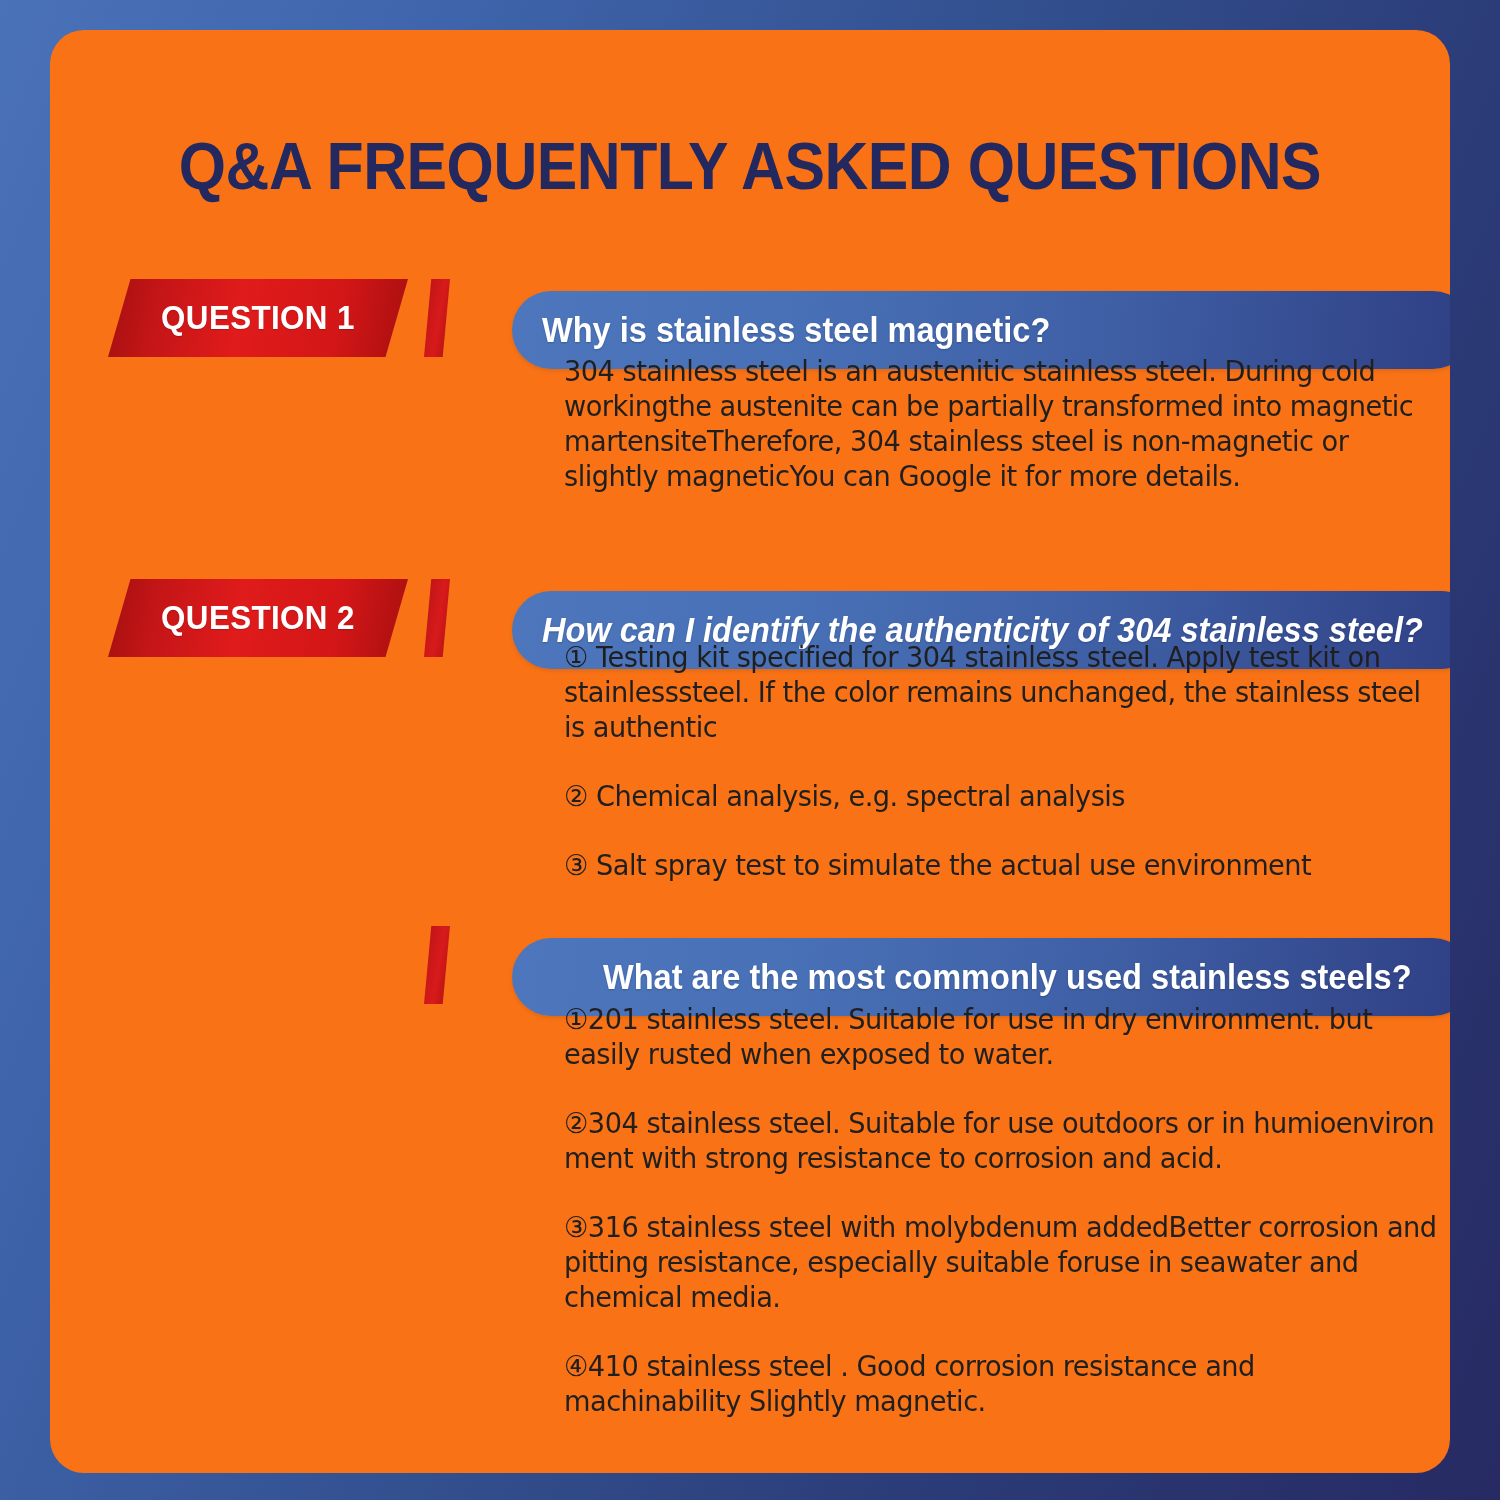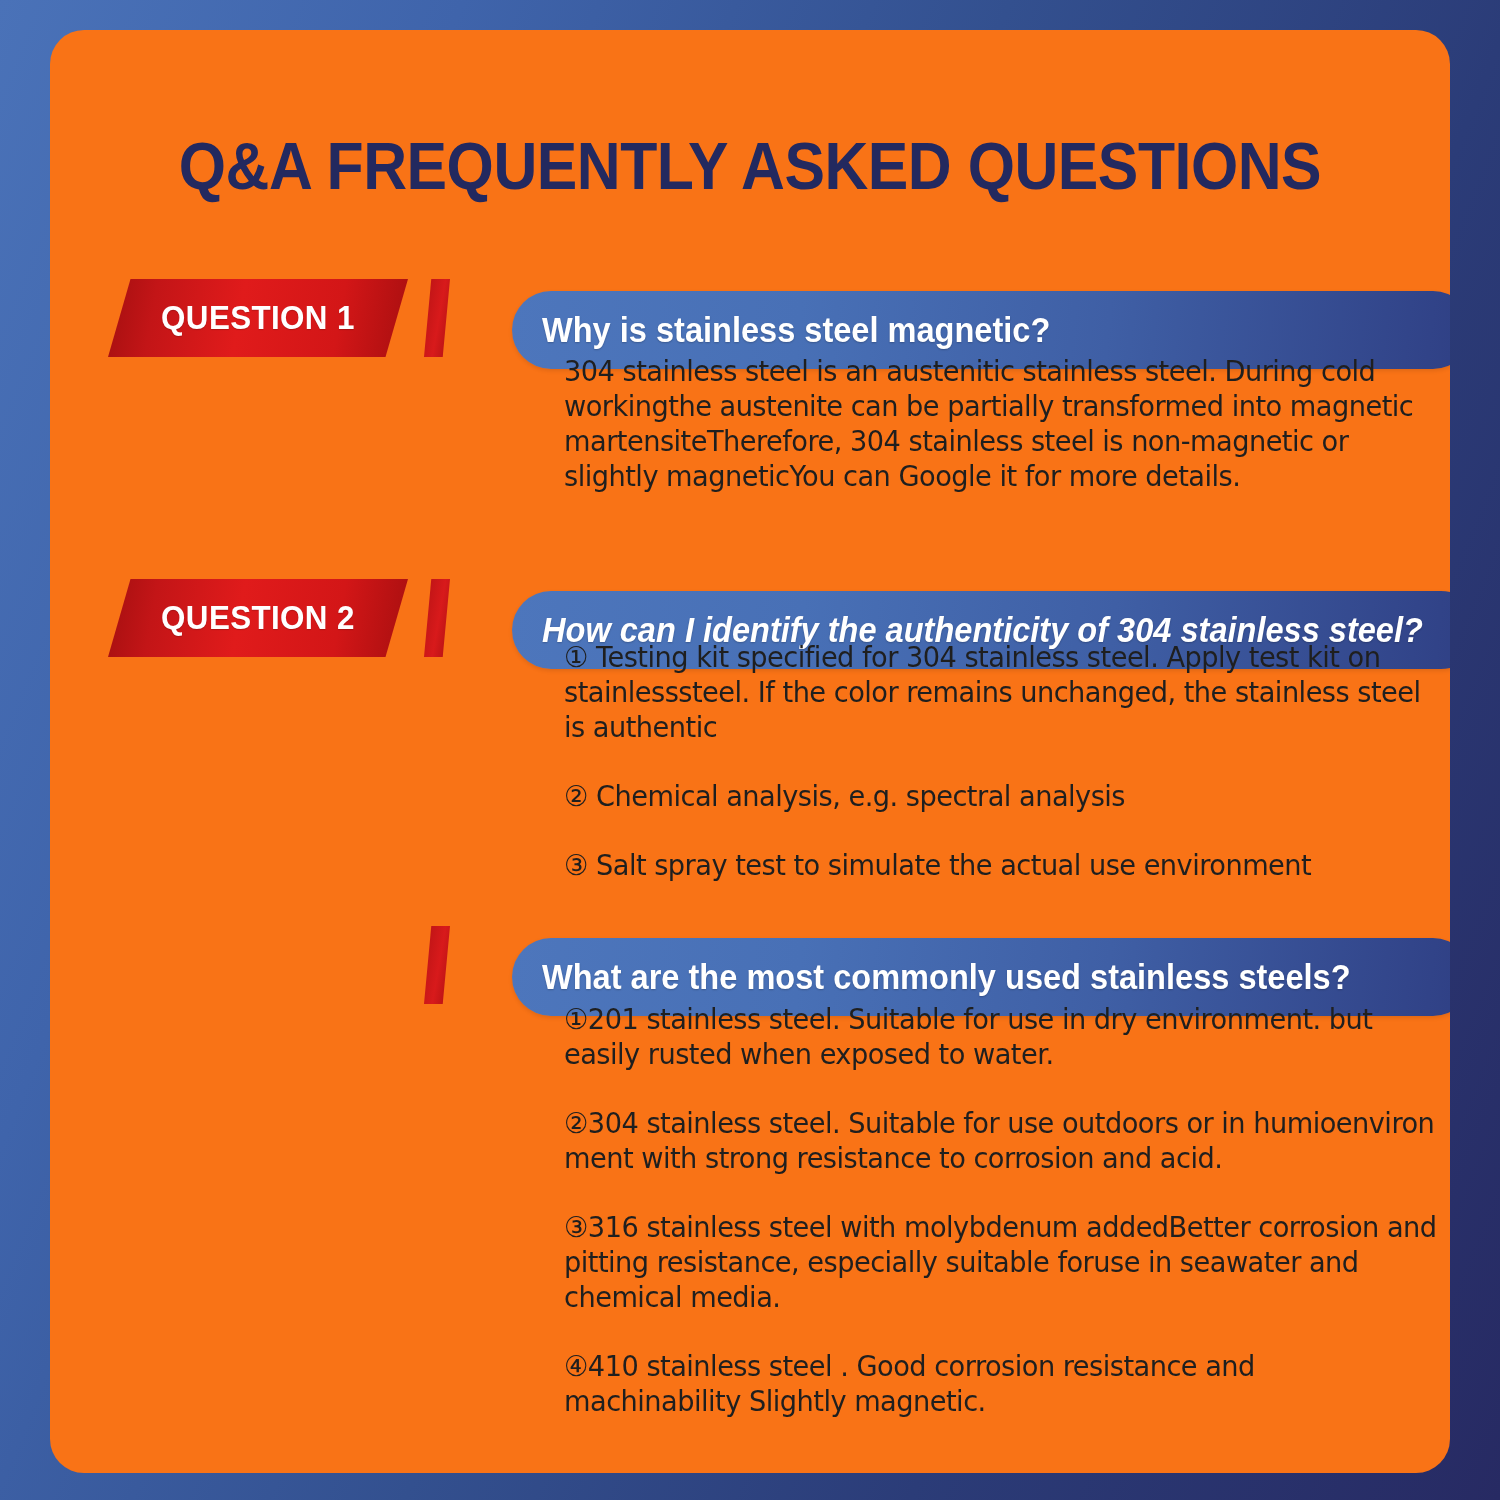--- a/index.html
+++ b/index.html
@@ -164,21 +164,21 @@
   <div class="answer" style="top:610px;">
     <p>① Testing kit specified for 304 stainless steel. Apply test kit on stainlesssteel. If the color remains unchanged, the stainless steel is authentic</p>
     <div class="gap-md"></div>
     <p>② Chemical analysis, e.g. spectral analysis</p>
     <div class="gap-md"></div>
     <p>③ Salt spray test to simulate the actual use environment</p>
   </div>
 
   <div class="qrow" style="top:896px;">
     <div class="slash"></div>
-    <div class="pill" style="width:960px;">
+    <div class="pill" style="width:960px;justify-content:flex-end;">
       <span class="pill-label">What are the most commonly used stainless steels?</span>
     </div>
   </div>
 
   <div class="answer" style="top:972px;">
     <p>①201 stainless steel. Suitable for use in dry environment. but easily rusted when exposed to water.</p>
     <div class="gap-md"></div>
     <p>②304 stainless steel. Suitable for use outdoors or in humioenviron ment  with strong resistance to corrosion and acid.</p>
     <div class="gap-md"></div>
     <p>③316 stainless steel with molybdenum addedBetter corrosion and pitting resistance, especially suitable foruse in seawater and chemical media.</p>

